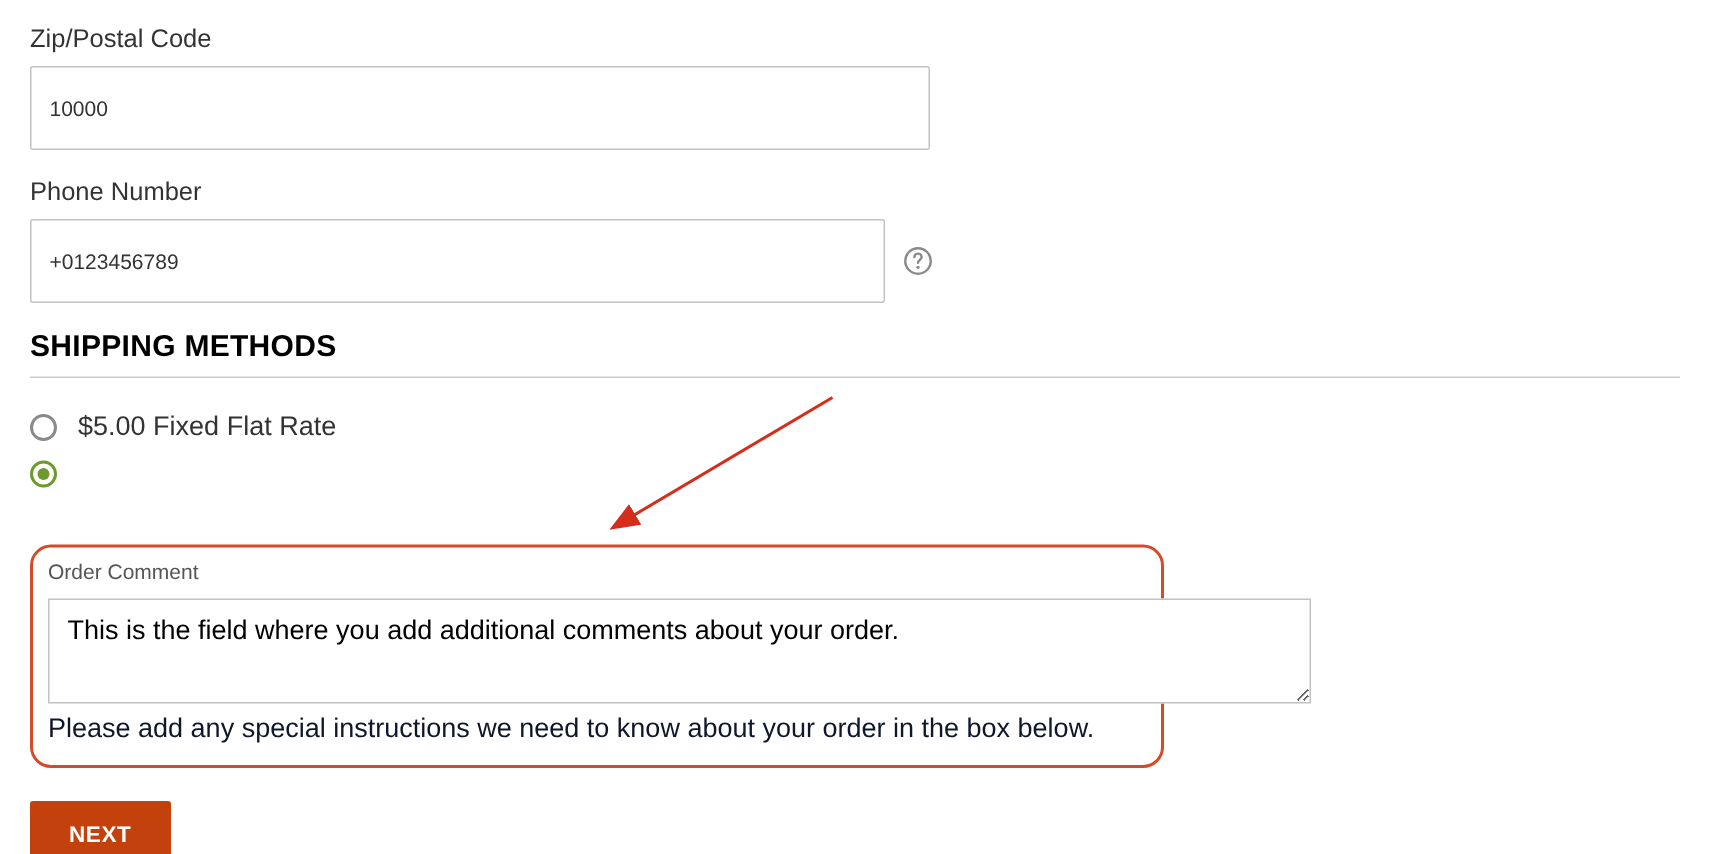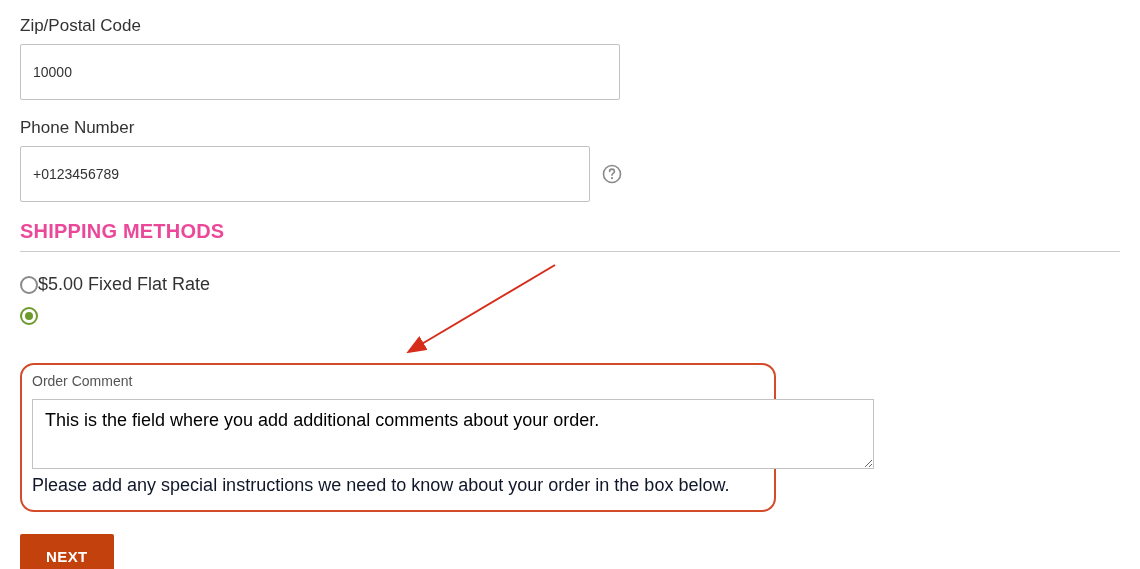--- a/index.html
+++ b/index.html
@@ -33,35 +33,36 @@
     .phone-input { width: 570px; }
     .phone-row { display: flex; align-items: center; gap: 12px; }
     .help-icon {
       width: 20px; height: 20px;
       display: inline-flex; align-items: center; justify-content: center;
       cursor: pointer;
     }
     .section-heading {
       font-size: 20px;
       font-weight: 700;
-      color: #ec4899;
+      color: #000000;
       letter-spacing: 0.2px;
       margin-top: 12px;
       margin-bottom: 8px;
       text-transform: uppercase;
       font-family: "Helvetica Neue", Helvetica, Arial, sans-serif;
     }
     .divider {
       border: none;
       border-top: 1px solid #ccc;
       margin-bottom: 22px;
     }
     .radio-row {
       display: flex;
       align-items: center;
+      gap: 14px;
       margin-bottom: 12px;
       cursor: pointer;
     }
     .radio-circle {
       width: 18px; height: 18px;
       border-radius: 50%;
       border: 2px solid #8a8a8a;
       display: inline-flex;
       align-items: center; justify-content: center;
       flex-shrink: 0;

